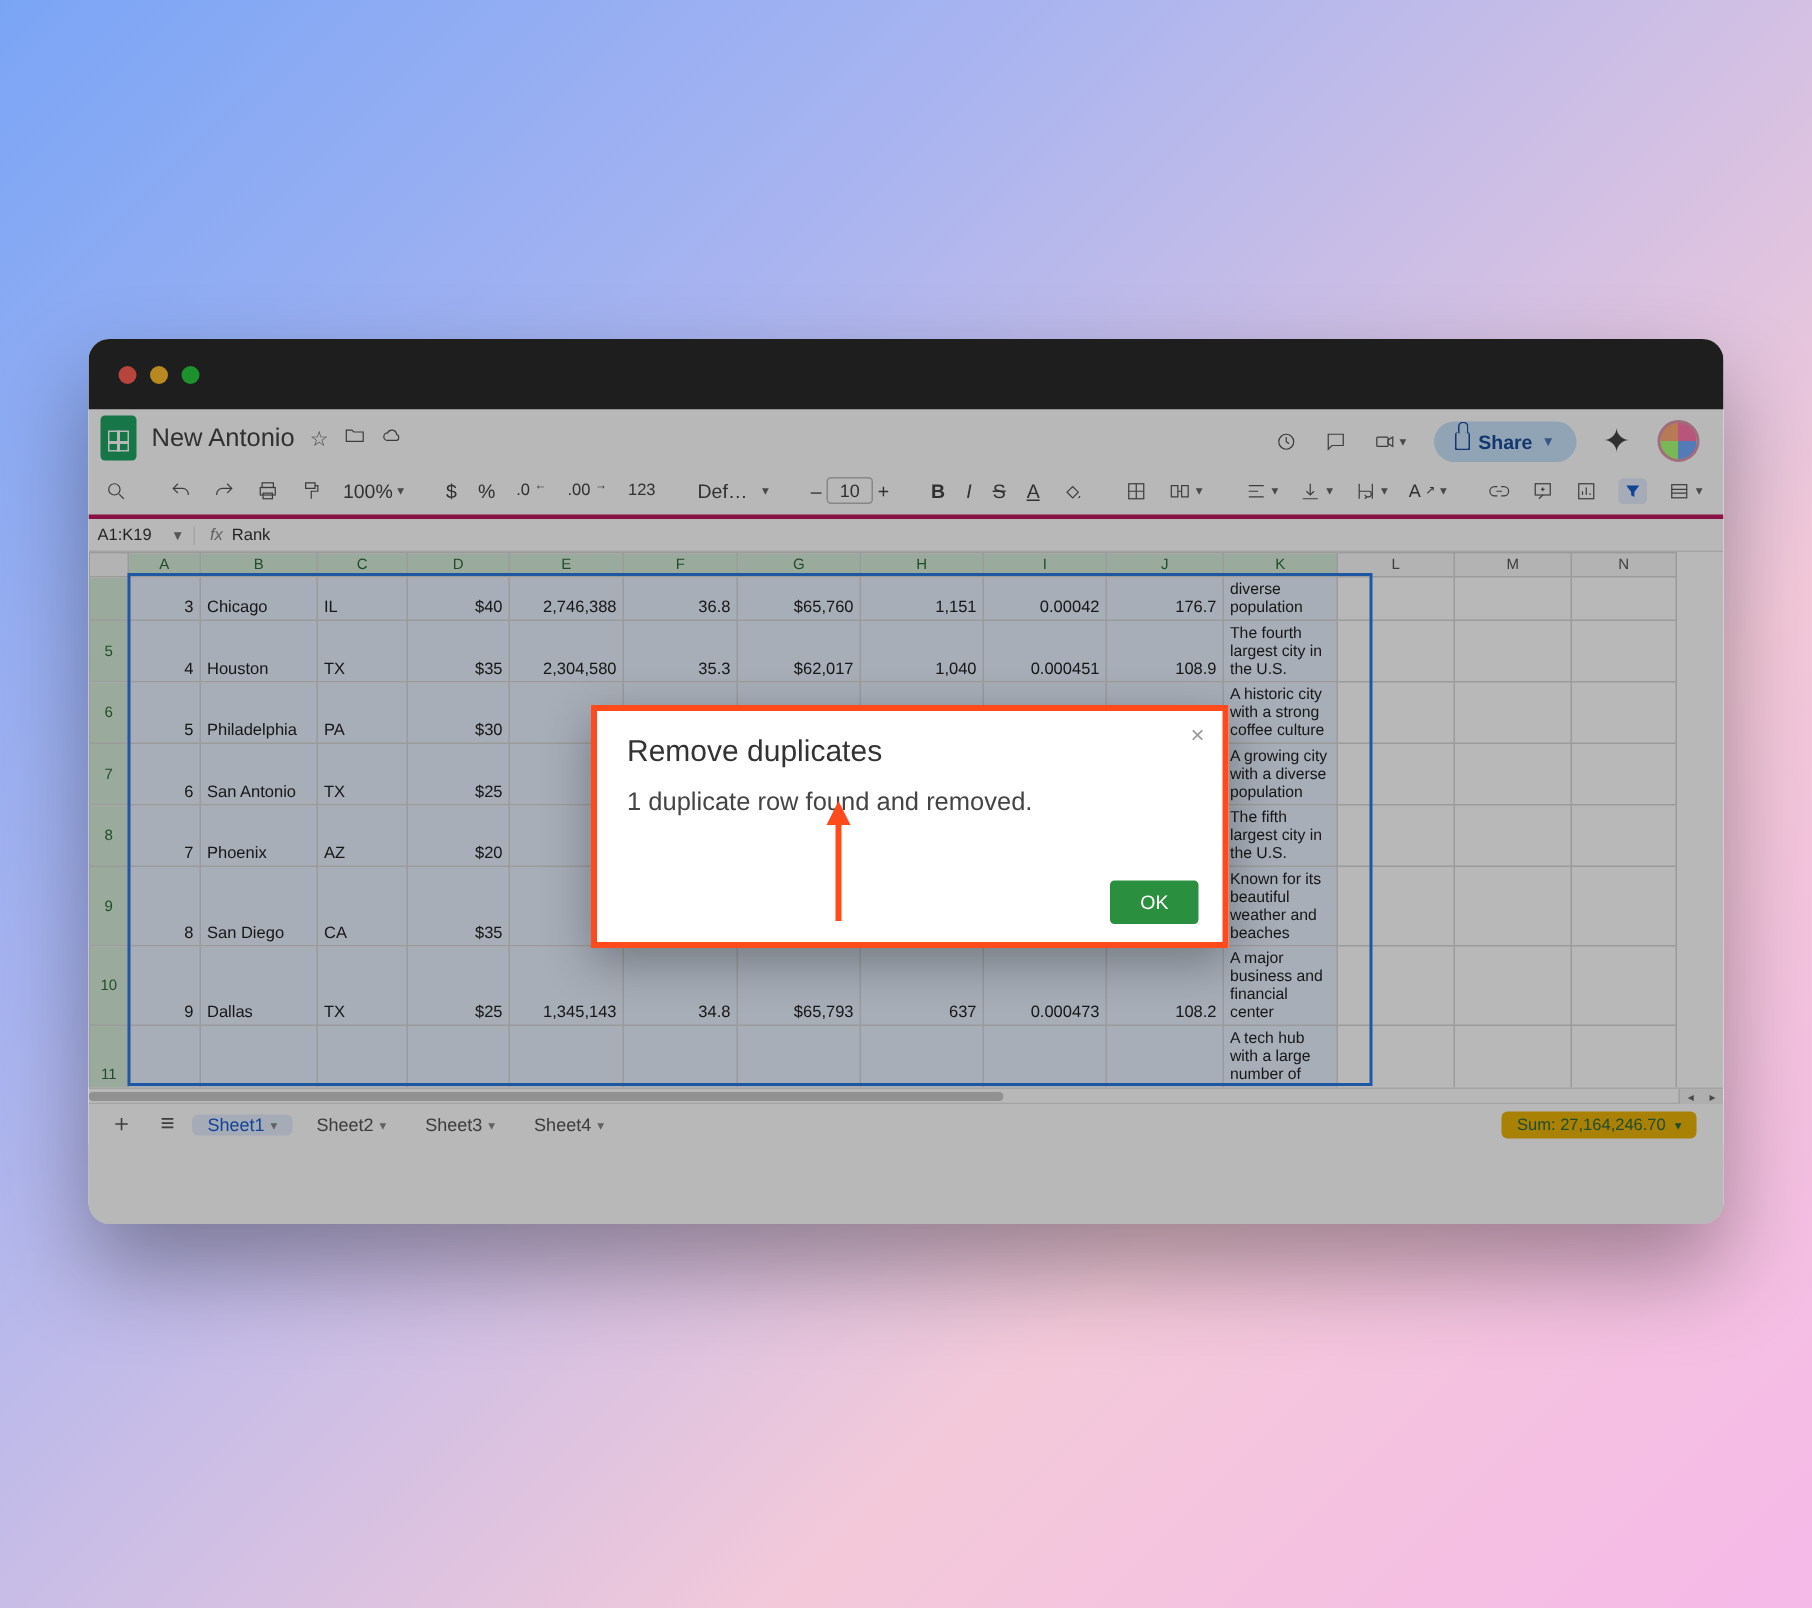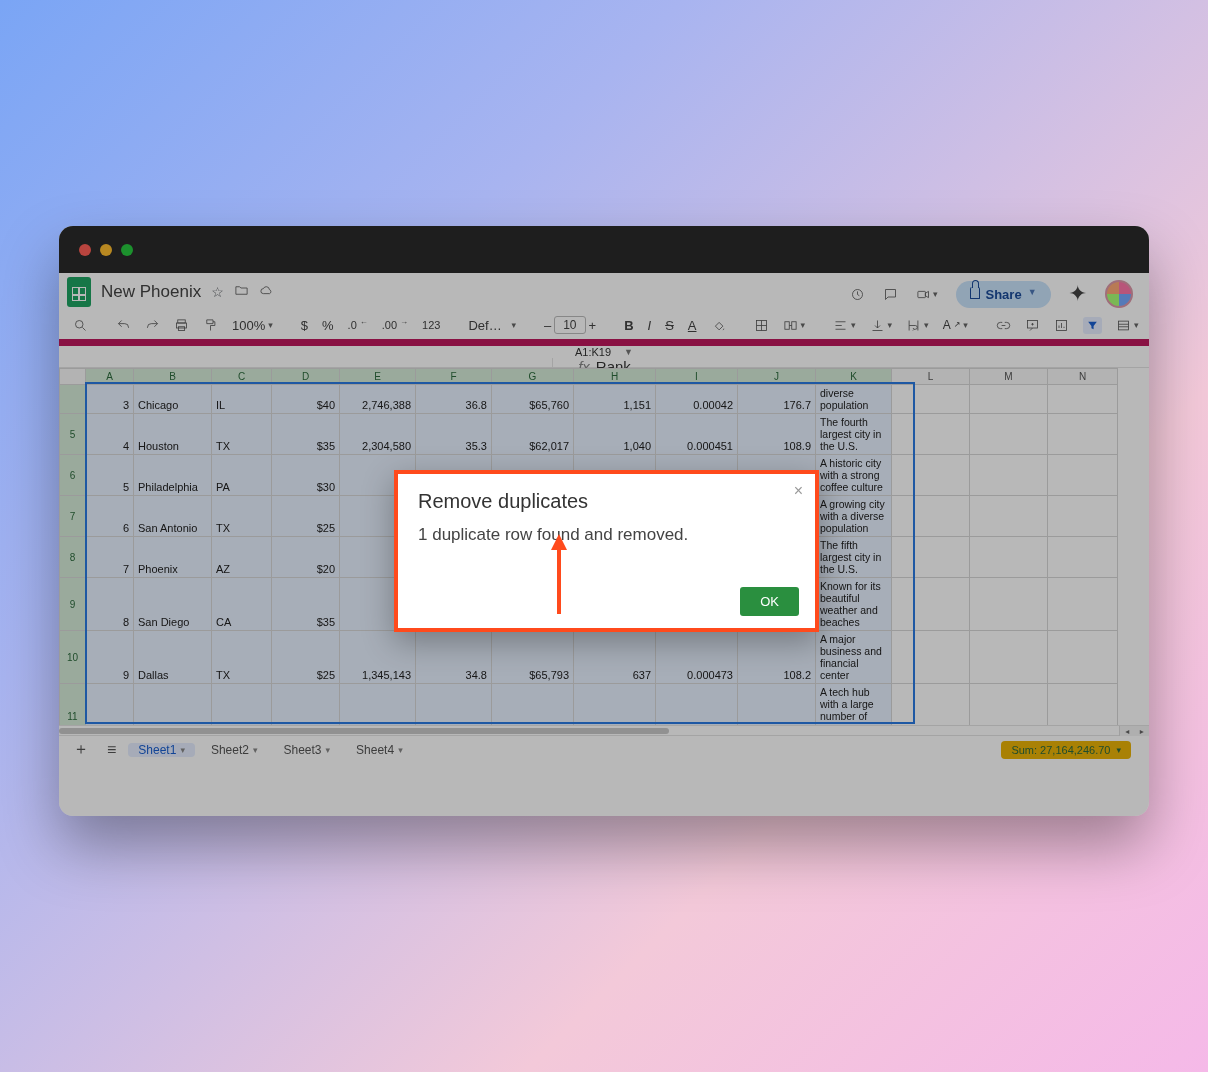--- a/index.html
+++ b/index.html
@@ -30,52 +30,52 @@
   .sheets-logo .bar{position:absolute;background:#fff;}
   .sheets-logo .bh{left:5px;right:5px;height:1.5px;top:17px;}
   .sheets-logo .bv{top:10px;bottom:6px;width:1.5px;left:11px;}
   .docname { font-size:17px; color:#444; }
   .star,.folder,.cloud{ color:#5f6368; font-size:14px; }
   .menus { display:flex; gap:14px; font-size:13px; color:#444; margin-top:2px; }
   .rightcluster { position:absolute; right:16px; top:54px; display:flex; align-items:center; gap:18px; }
   .icn { color:#555; font-size:17px; display:inline-flex; align-items:center; }
   .share {
     background:#c9e3fb; color:#1b4c9a; border-radius:20px; padding:6px 14px; font-size:13px;
-    display:flex; align-items:flex-start; gap:6px; font-weight:600;
+    display:flex; align-items:center; gap:6px; font-weight:600;
   }
   .share .drop{font-size:9px; opacity:.7;}
   .lockicn{width:10px;height:12px;border:1.6px solid #1b4c9a;border-radius:2px 2px 1px 1px;border-top:none;position:relative;}
   .lockicn::before{content:"";position:absolute;top:-7px;left:1px;width:5px;height:7px;border:1.6px solid #1b4c9a;border-bottom:none;border-radius:4px 4px 0 0;}
   .avatar{ width:28px;height:28px;border-radius:50%; background: conic-gradient(#f7a 0 90deg,#7af 90deg 180deg,#af7 180deg 270deg,#fa7 270deg 360deg); border:2px solid #d9a; }
   .spark{ font-size:22px; color:#444; }
   .cam{ display:flex; align-items:center; gap:2px;}
 
   .toolbar {
-    display:flex; align-items:center; padding:6px 14px; gap:14px; border-bottom:7px solid #be185d;
-    color:#444; font-size:13px; height:35px;
+    display:flex; align-items:center; padding:6px 14px; gap:14px; border-bottom:3px solid #be185d;
+    color:#444; font-size:13px; height:35px;justify-content:flex-end;
   }
   .toolbar .sep{ width:1px; height:20px; background:#ddd; }
   .fontbox,.zoombox,.fsize{
     display:flex; align-items:center; gap:6px;
   }
   .fsize .box{ border:1px solid #bbb; border-radius:3px; padding:1px 8px; font-size:12px;}
   .fontbox .lab{ max-width:40px; overflow:hidden; text-overflow:ellipsis; white-space:nowrap; }
   .bold{font-weight:700;}
   .ital{font-style:italic;}
   .strike{text-decoration:line-through;}
   .Aicon{position:relative; text-decoration:underline;}
   .fill{ position:relative; display:inline-block; }
   .fill svg{display:block;}
   .smallarr{font-size:9px; color:#666;}
   .toolbar > span, .toolbar > div { display:inline-flex; align-items:center; gap:3px; }
 
-  .namerow{ display:flex; align-items:center; height:22px; border-bottom:1px solid #e3e3e3;flex-direction:column; }
+  .namerow{ display:flex; align-items:center; height:22px; border-bottom:1px solid #e3e3e3; }
   .namebox{ width:70px; padding:0 6px; font-size:11px; color:#333; display:flex; align-items:center; justify-content:space-between;}
   .namebox .dd{font-size:9px;color:#777;}
-  .fx{ color:#888; font-style:italic; font-size:15px; padding:0 25px; border-left:1px solid #e3e3e3; display:flex; gap:6px;}
+  .fx{ color:#888; font-style:italic; font-size:11px; padding:0 10px; border-left:1px solid #e3e3e3; display:flex; gap:6px;}
   .fx .val{ color:#333; font-style:normal; }
 
   
   .grid { position:relative; overflow:hidden; font-size:11px; color:#222; height:357px;}
   table { border-collapse:collapse; table-layout:fixed; }
   th, td { border:1px solid #d7d7d7; padding:2px 4px; overflow:hidden; text-overflow:ellipsis; }
   th { background:#f8f8f8; font-weight:400; color:#555; height:14px; font-size:10px;}
   th.colh{ text-align:center; }
   th.rowh{ background:#f8f8f8; text-align:center; width:26px; font-size:10px; color:#555;}
   td { background:#fff; vertical-align:bottom; }
@@ -132,21 +132,21 @@
 
   <div class="chrome">
 
     <div class="docrow">
       <div class="sheets-logo">
           <span class="bar bh"></span>
           <span class="bar bv"></span>
         </div>
       <div>
         <div style="display:flex;align-items:center;gap:10px;">
-          <span class="docname">New Phoenix</span>
+          <span class="docname">New Antonio</span>
           <span class="star">☆</span>
           <span class="folder">
             <svg class="svgicn" viewBox="0 0 24 24">
                 <path d="M3 6h6l2 2h10v10H3z"></path>
               </svg>
           </span>
           <span class="cloud">
             <svg class="svgicn" viewBox="0 0 24 24">
                 <path d="M7 17a4 4 0 010-8 5 5 0 019.6 1.5A3.5 3.5 0 0117 17H7z"></path>
               </svg>

